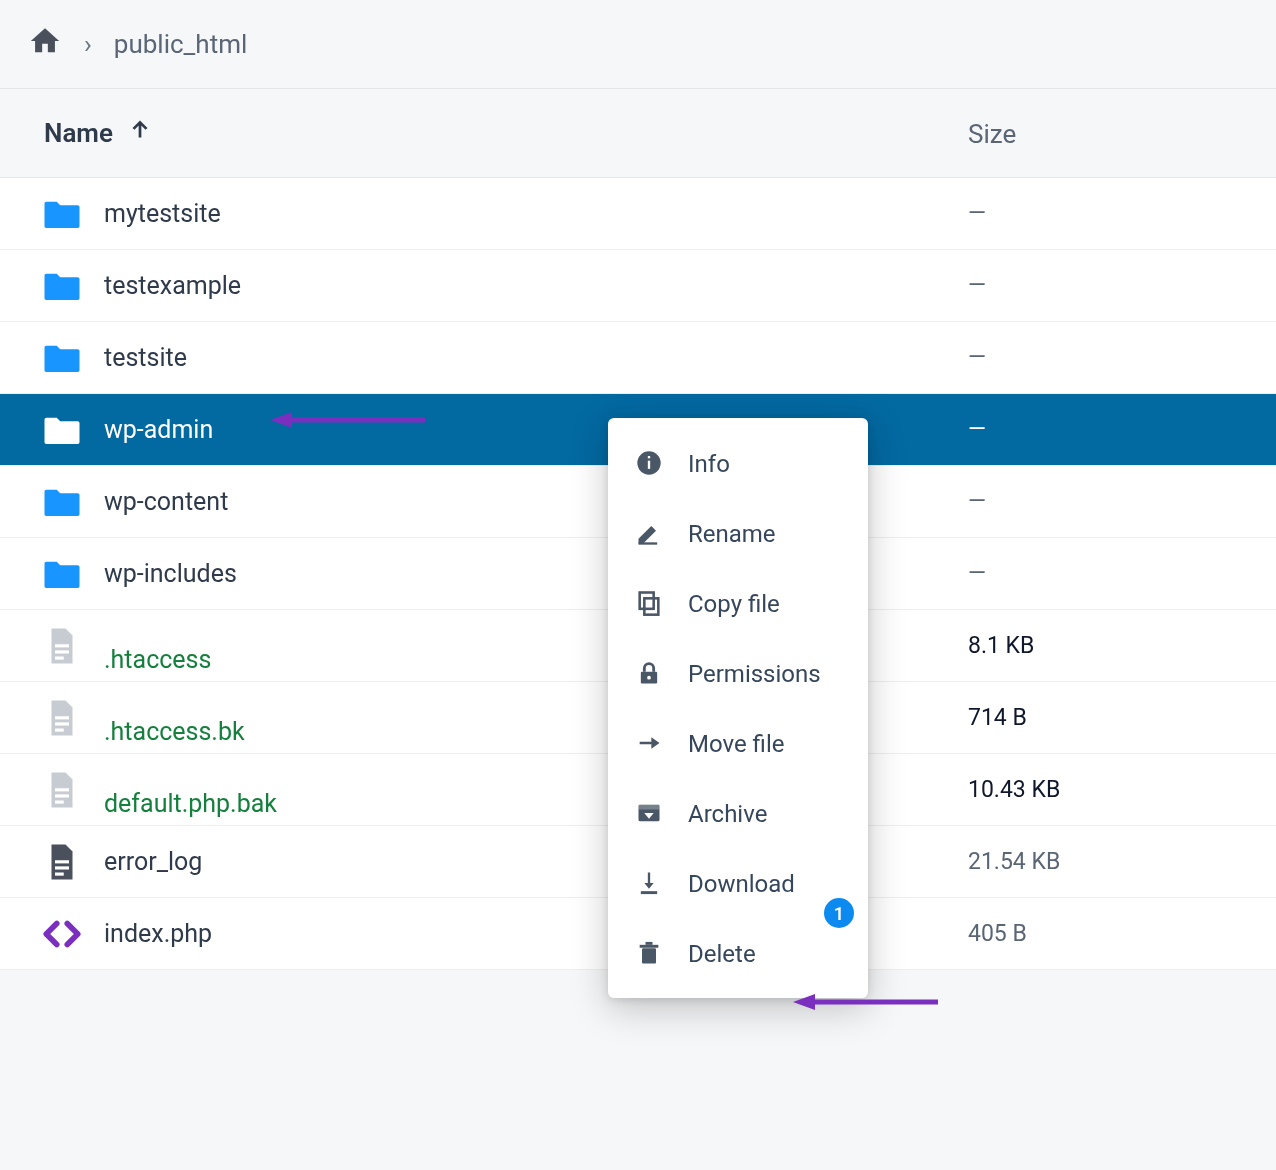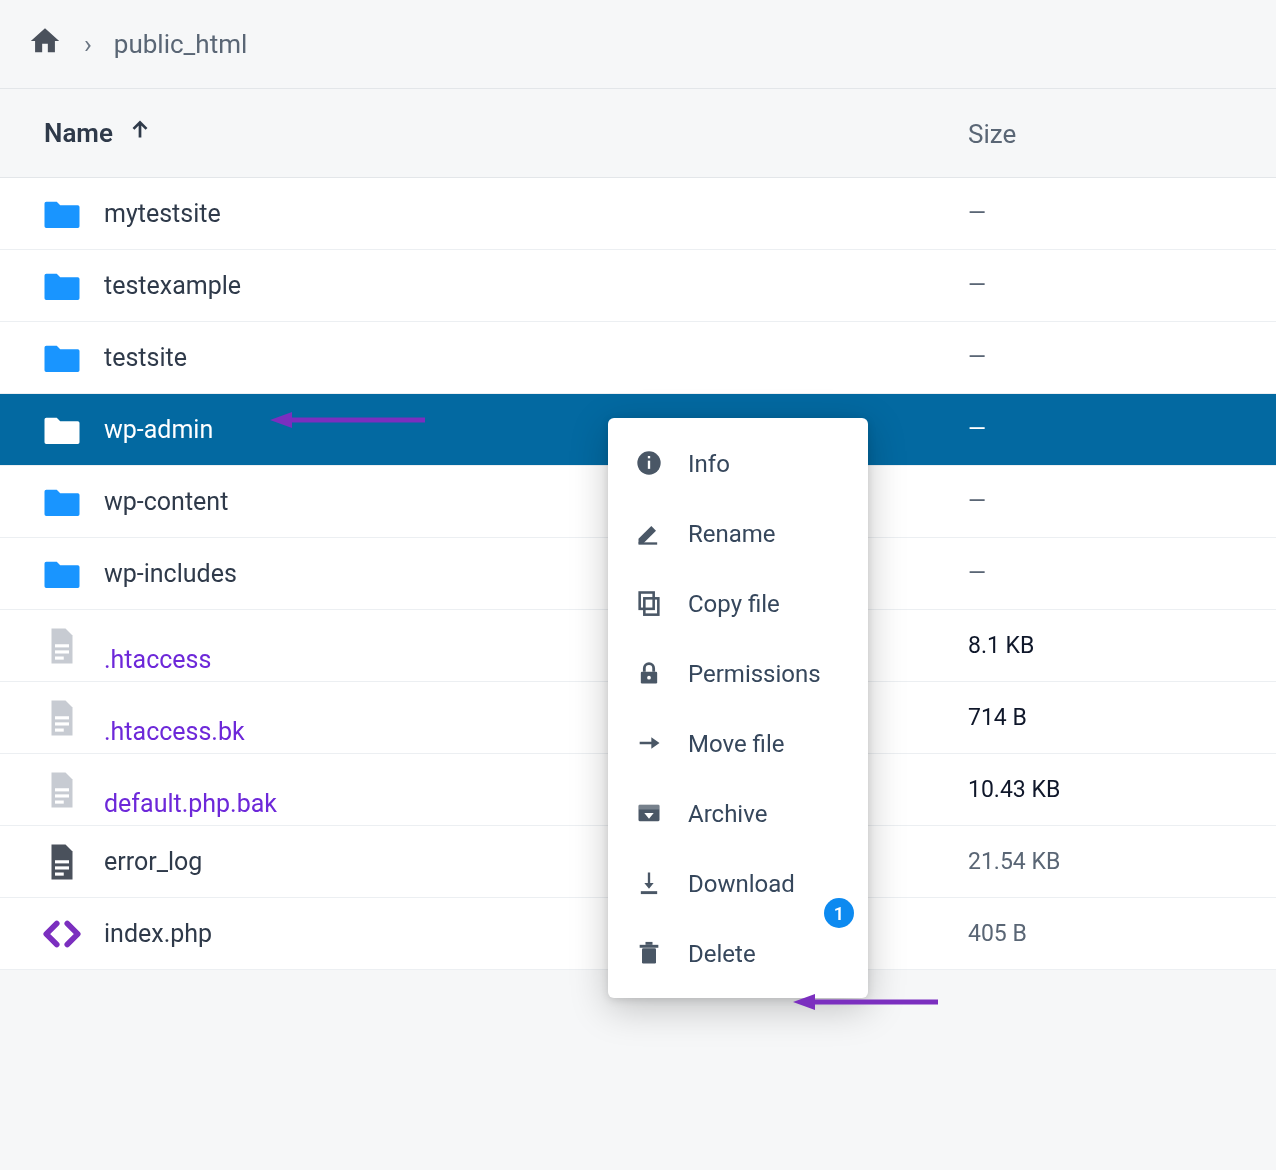--- a/index.html
+++ b/index.html
@@ -45,21 +45,21 @@
     padding: 0 28px 0 40px;
     border-bottom: 1px solid #eceff2;
     font-size: 25px;
     color: #2f3a4a;
     position: relative;
   }
   .row .col-name { flex: 1; display: flex; align-items: center; gap: 20px; }
   .row .col-size { width: 280px; text-align: left; color: #5a6675; font-size: 23px; padding-left: 0; }
   .row.selected { background: #0369a1; color: #fff; }
   .row.selected .col-size { color: #fff; }
-  .row.dimmed .fname { color: #6d28d9; margin-top: 28px; }
+  .row.dimmed .fname { color: #15803d; margin-top: 28px; }
   .row.dimmed .col-size { color: #0f172a; }
   .icon-slot { width: 44px; height: 44px; display: flex; align-items: center; justify-content: center; }
   .icon-slot svg { width: 42px; height: 42px; }
   .folder-blue { fill: #1995ff; }
   .folder-white { fill: #ffffff; }
   .file-grey { fill: #c7cbd2; }
   .file-dark { fill: #4a515c; }
   .code-purple { stroke: #7b2fbf; fill: none; stroke-width: 3.2; stroke-linecap: round; stroke-linejoin: round; }
 
   

